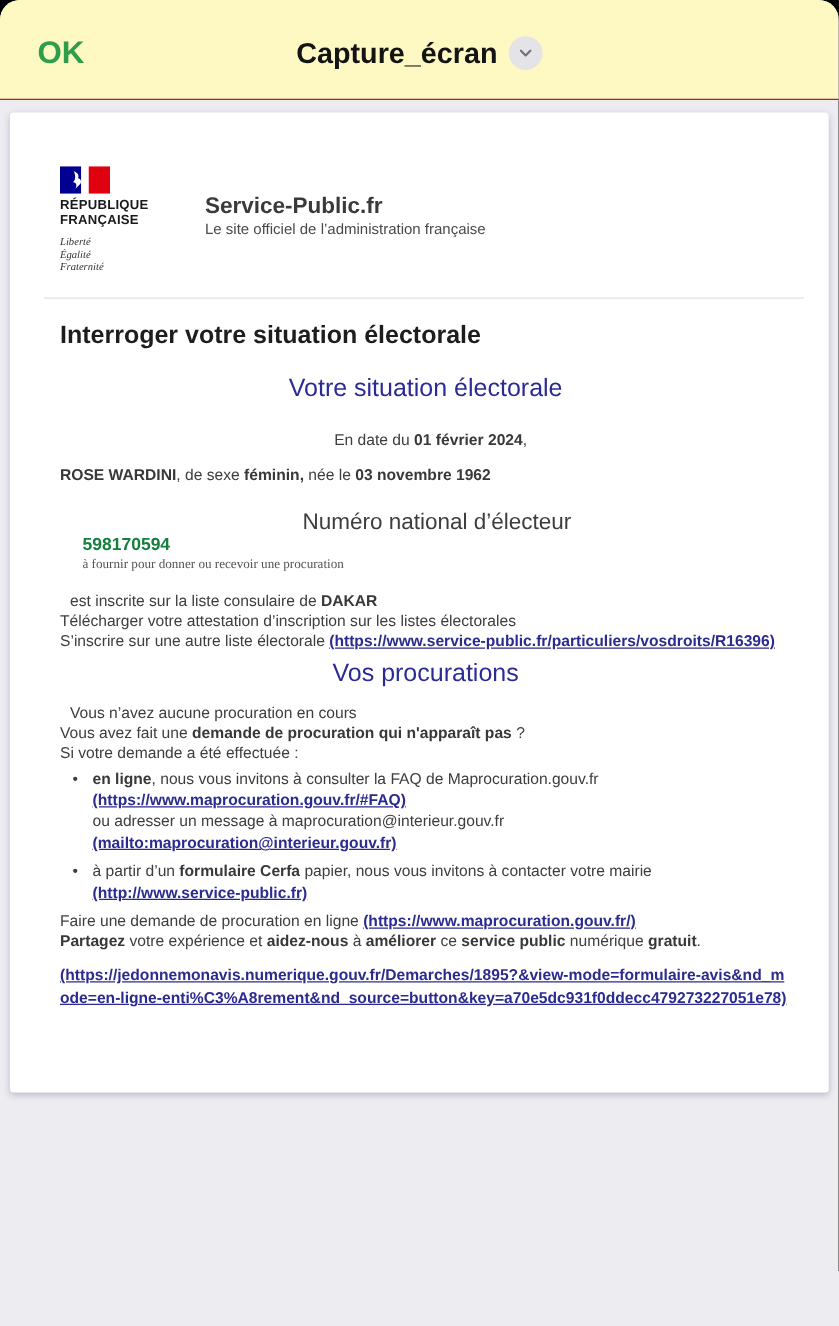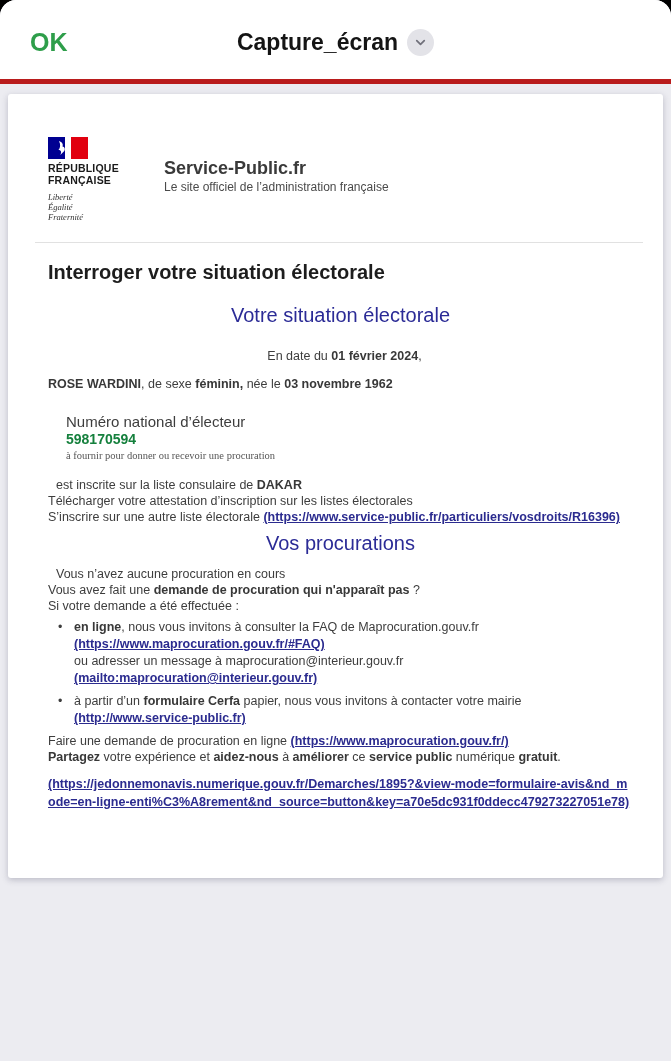--- a/index.html
+++ b/index.html
@@ -1,21 +1,21 @@
 <!DOCTYPE html>
 <html><head>
 <meta charset="utf-8">
 <style>
   html,body{margin:0;padding:0;background:#000;}
   body{width:671px;height:1061px;font-family:"Liberation Sans",sans-serif;}
   .screen{width:671px;height:1061px;border-radius:16px 16px 0 0;overflow:hidden;
           display:flex;flex-direction:column;background:#ececf1;}
 
   
-  .topbar{height:79px;background:#ffffff;border-bottom:5px solid #b91c1c;
+  .topbar{height:79px;background:#fef9c3;border-bottom:1px solid #b91c1c;
           position:relative;display:flex;align-items:center;justify-content:center;flex:0 0 auto;}
   .ok-btn{position:absolute;left:30px;top:28px;font-size:25px;font-weight:600;
           color:#2e9e4a;cursor:pointer;background:none;border:none;padding:0;
           font-family:"Liberation Sans",sans-serif;}
   .title-group{display:flex;align-items:center;gap:9px;margin-top:6px;}
   .viewer-title{font-size:23px;font-weight:700;color:#141414;}
   .chev-btn{width:27px;height:27px;border-radius:50%;background:#e3e3e8;border:none;
             display:flex;align-items:center;justify-content:center;cursor:pointer;padding:0;}
   .chev-btn svg{width:15px;height:15px;}
 
@@ -42,21 +42,21 @@
   .h1{font-size:20px;font-weight:700;color:#1d1d1d;line-height:24px;margin-top:17px;}
   .h2{font-size:20px;font-weight:500;color:#2b2b96;line-height:24px;margin-top:19px;
       text-align:center;}
   .h2.proc{margin-top:6px;}
 
   p{margin:0;}
   b{font-weight:700;color:#383838;}
   .p-date{margin-top:21px;padding-left:8px;text-align:center;}
   .p-person{margin-top:12px;}
   .elector{margin-top:20px;padding-left:18px;}
-  .elector-label{font-size:15px;line-height:19px;color:#3d3d3d;}
+  .elector-label{font-size:18px;line-height:19px;color:#3d3d3d;text-align:center;}
   .elector-number{font-size:14px;font-weight:700;line-height:17px;color:#15803d;}
   .elector-note{font-family:"Liberation Serif",serif;font-size:10.5px;
                 line-height:13px;color:#555;margin-top:1px;}
   .p-registered{margin-top:15px;padding-left:8px;}
   .p-none{margin-top:11px;padding-left:8px;}
   a,.lnk{color:#2b2b8f;font-weight:700;text-decoration:underline;cursor:pointer;}
   .bullets{list-style:none;margin:5px 0 0;padding:0 0 0 10px;}
   .bullets li{position:relative;padding-left:16px;line-height:17px;margin-bottom:6px;}
   .bullets li::before{content:"•";position:absolute;left:0;top:0;color:#3d3d3d;}
   .p-make{}

